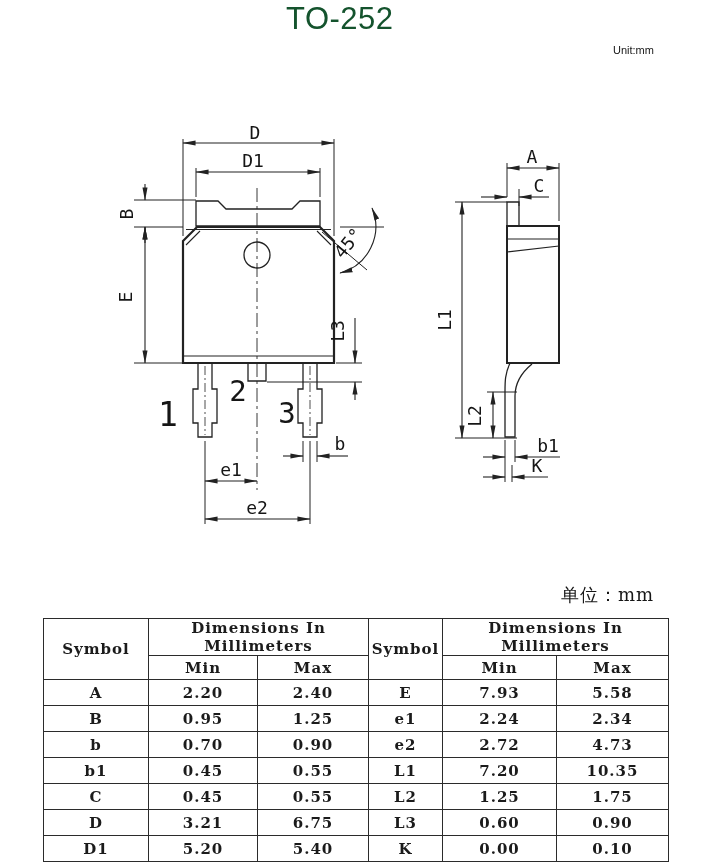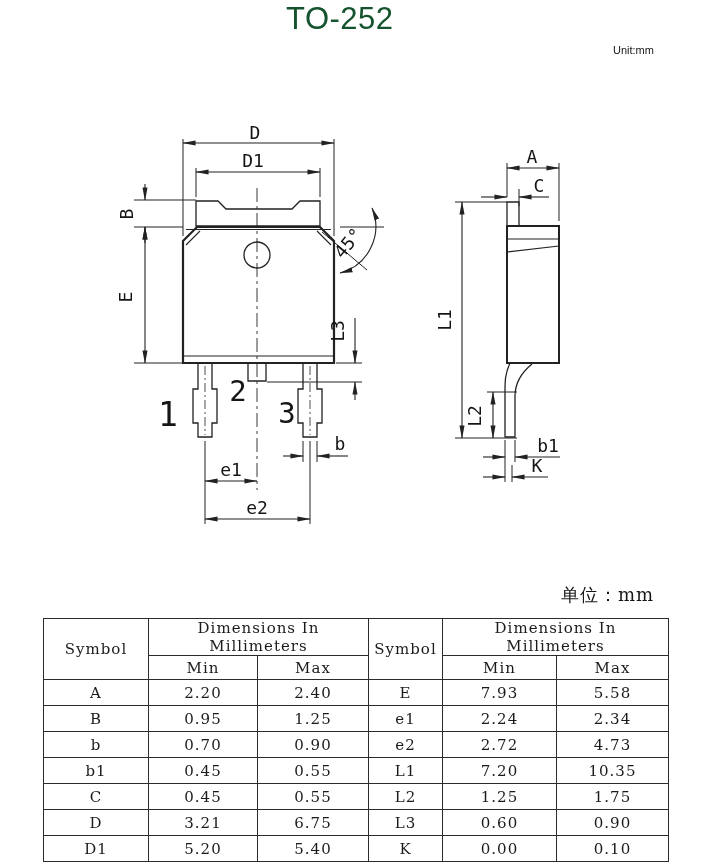--- a/index.html
+++ b/index.html
@@ -9,21 +9,21 @@
   .unit-en{position:absolute;left:613px;top:44px;font-size:11px;color:#161616;}
   .unit-cn{position:absolute;left:553px;top:583px;font-size:18px;color:#161616;
            font-family:"DejaVu Serif",serif;letter-spacing:1px;margin-left:8px;}
   svg text{font-family:"DejaVu Sans Mono",monospace;fill:#151515;}
   .dimlbl{font-size:18px;}
   .pinlbl{font-size:33px;}
   .pinlbl2{font-size:29px;}
   .spec-table{position:absolute;left:43px;top:618px;border-collapse:collapse;table-layout:fixed;
               font-family:"DejaVu Serif",serif;font-size:15px;color:#1b1b1b;}
   .spec-table td,.spec-table th{border:1.6px solid #2b2b2b;text-align:center;vertical-align:middle;
-              font-weight:normal;padding:0;letter-spacing:1px;}
+              font-weight:bold;padding:0;letter-spacing:1px;}
   .spec-table .hrow{height:24px;}
   .spec-table .drow{height:26px;}
 </style>
 </head>
 <body>
 
 <div id="page">
 
   <div class="title">TO-252</div>
   <div class="unit-en">Unit:mm</div>

